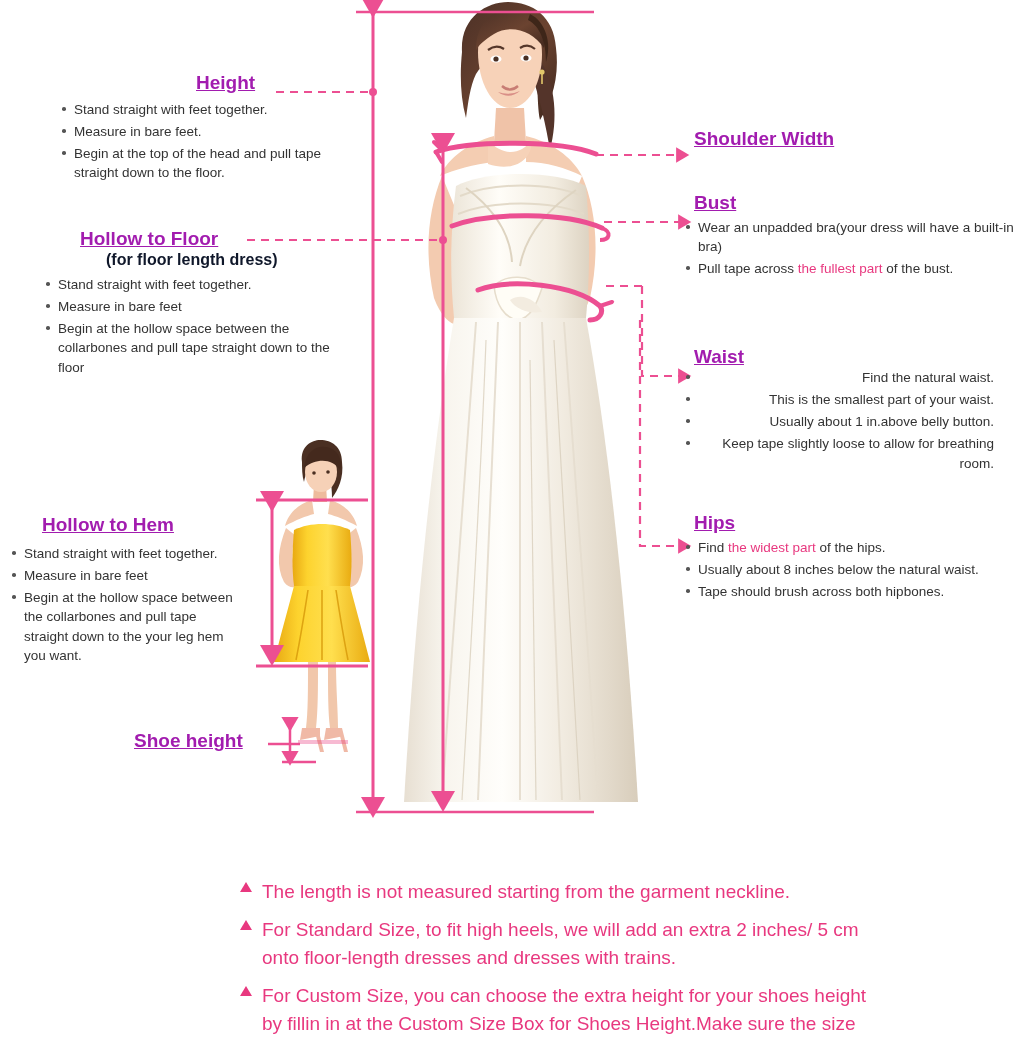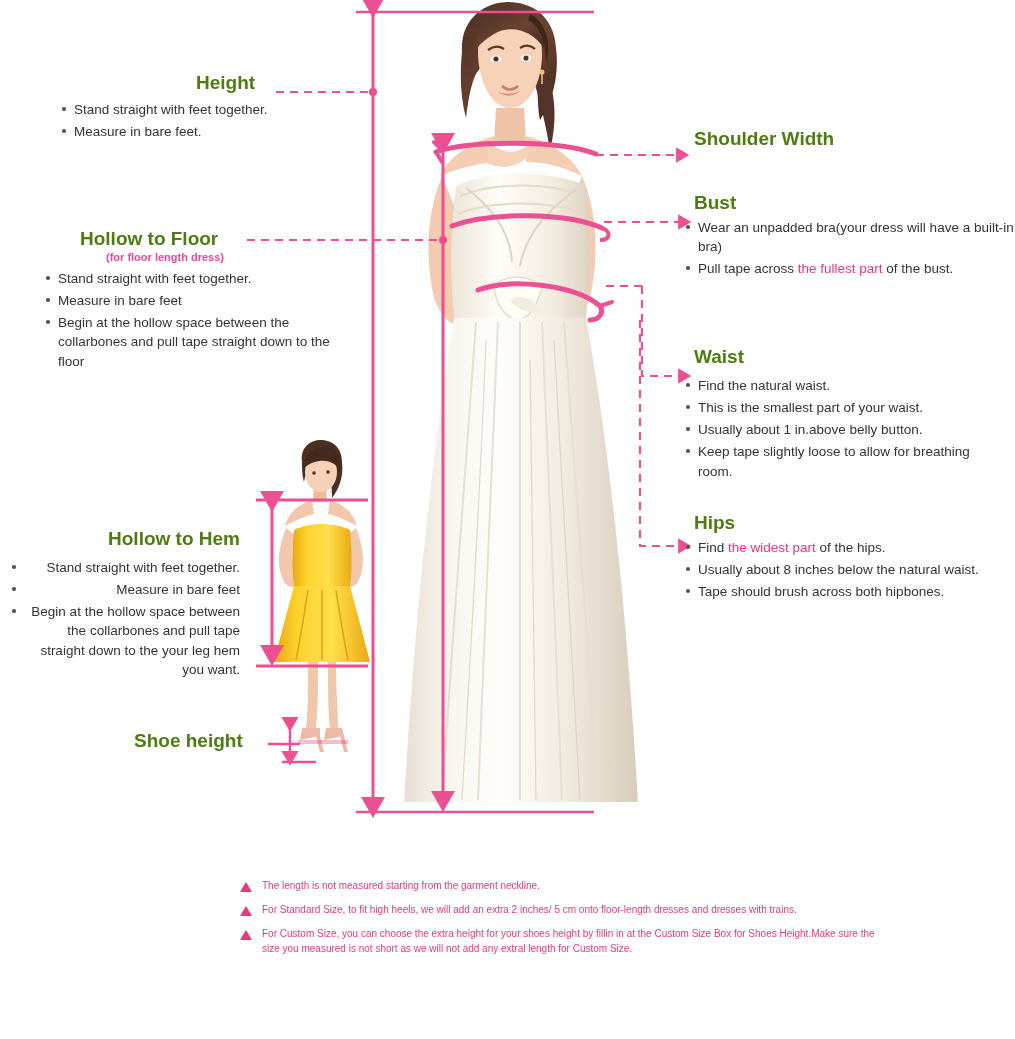--- a/index.html
+++ b/index.html
@@ -22,28 +22,29 @@
     width: 260px; height: 820px;
   }
   .fig-small {
     position: absolute;
     left: 260px; top: 440px;
     width: 120px; height: 330px;
   }
 
   
   .hdr {
-    color: #4d7c0f;
+    color: #a21caf;
     font-weight: bold;
     white-space: nowrap;
+    text-decoration: underline;
   }
   .hdr-lg { font-size: 19px; }
   .sub {
-    color: #ec4899;
-    font-size: 11px;
+    color: #0f172a;
+    font-size: 16px;
     font-weight: bold;
     white-space: nowrap;
   }
   ul.bl {
     margin: 0; padding: 0;
     list-style: none;
   }
   ul.bl li {
     position: relative;
     padding-left: 14px;
@@ -67,21 +68,21 @@
   
   .notes {
     position: absolute;
     left: 240px; top: 878px;
     width: 640px;
   }
   .note {
     position: relative;
     padding-left: 22px;
     color: #e8387f;
-    font-size: 10px;
+    font-size: 19px;
     line-height: 1.5;
     margin-bottom: 9px;
   }
   .note .tri {
     position: absolute;
     left: 0; top: 4px;
     width: 0; height: 0;
     border-left: 6px solid transparent;
     border-right: 6px solid transparent;
     border-bottom: 10px solid #e8387f;
@@ -264,34 +265,35 @@
     <line x1="268" y1="744" x2="300" y2="744" stroke="#ec4f92" stroke-width="2.5"></line>
     <line x1="290" y1="728" x2="290" y2="762" stroke="#ec4f92" stroke-width="2.5" marker-start="url(#arrS)" marker-end="url(#arrS)"></line>
     <line x1="282" y1="762" x2="316" y2="762" stroke="#ec4f92" stroke-width="2.5"></line>
   </svg>
 
   <div class="blk" style="left:60px; top:72px; width:300px;">
     <div class="hdr hdr-lg" style="margin-left:136px;">Height</div>
     <ul class="bl" style="margin-top:6px;">
       <li>Stand straight with feet together.</li>
       <li>Measure in bare feet.</li>
+      <li>Begin at the top of the head and pull tape straight down to the floor.</li>
     </ul>
   </div>
 
   <div class="blk" style="left:44px; top:228px; width:300px;">
     <div class="hdr hdr-lg" style="margin-left:36px;">Hollow to Floor</div>
     <div class="sub" style="margin-left:62px; margin-top:1px;">(for floor length dress)</div>
     <ul class="bl" style="margin-top:6px;">
       <li>Stand straight with feet together.</li>
       <li>Measure in bare feet</li>
       <li>Begin at the hollow space between the collarbones and pull tape straight down to the floor</li>
     </ul>
   </div>
 
-  <div class="blk" style="left:10px; top:528px; width:230px;text-align:right;">
+  <div class="blk" style="left:10px; top:514px; width:230px;">
     <div class="hdr hdr-lg" style="margin-left:32px;">Hollow to Hem</div>
     <ul class="bl" style="margin-top:8px;">
       <li>Stand straight with feet together.</li>
       <li>Measure in bare feet</li>
       <li>Begin at the hollow space between the collarbones and pull tape straight down to the your leg hem  you want.</li>
     </ul>
   </div>
 
   <div class="blk" style="left:134px; top:730px;">
     <div class="hdr hdr-lg">Shoe height</div>
@@ -304,21 +306,21 @@
   <div class="blk" style="left:694px; top:192px; width:320px;">
     <div class="hdr hdr-lg">Bust</div>
     <ul class="bl" style="margin-top:4px; margin-left:-10px;">
       <li>Wear an unpadded bra(your dress will have a built-in bra)</li>
       <li><span>Pull tape across </span><span class="pink-inline">the fullest part</span><span> of the bust.</span></li>
     </ul>
   </div>
 
   <div class="blk" style="left:694px; top:346px; width:300px;">
     <div class="hdr hdr-lg">Waist</div>
-    <ul class="bl" style="margin-top:8px; margin-left:-10px;">
+    <ul class="bl" style="margin-top:0; margin-left:-10px;text-align:right;">
       <li>Find the natural waist.</li>
       <li>This is the smallest part of your waist.</li>
       <li>Usually about 1 in.above belly button.</li>
       <li>Keep tape slightly loose to allow for breathing room.</li>
     </ul>
   </div>
 
   <div class="blk" style="left:694px; top:512px; width:312px;">
     <div class="hdr hdr-lg">Hips</div>
     <ul class="bl" style="margin-top:4px; margin-left:-10px;">

